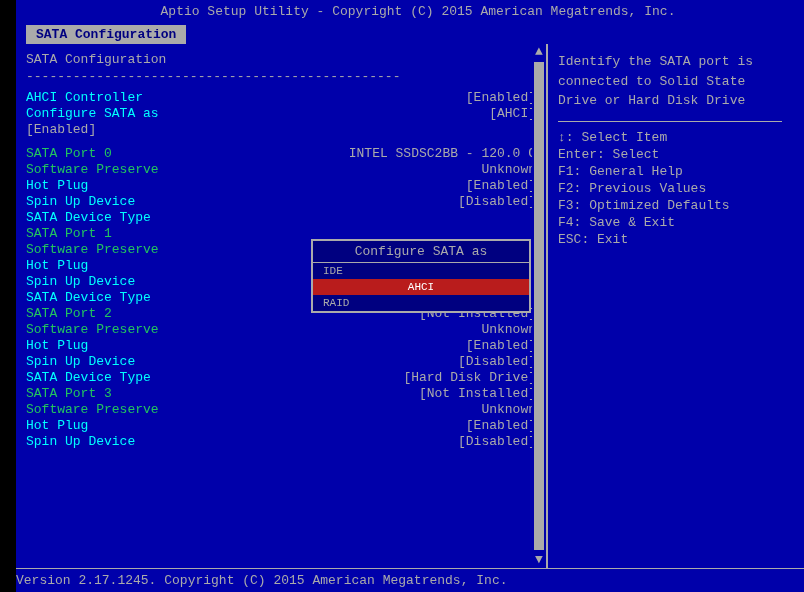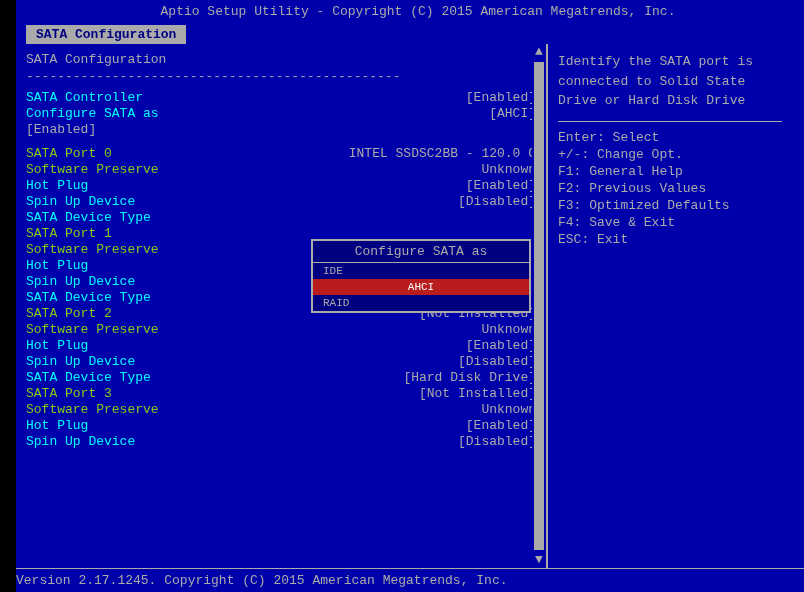--- a/index.html
+++ b/index.html
@@ -77,21 +77,21 @@
       justify-content: space-between;
       margin-bottom: 1px;
       width: 100%;
     }
 
     .menu-row .label {
       color: #00FFFF;
     }
 
     .menu-row .label-gray {
-      color: #84cc16;
+      color: #22c55e;
     }
 
     .menu-row .value {
       color: #AAAAAA;
     }
 
     .menu-row .value-bracket {
       color: #AAAAAA;
     }
 
@@ -205,21 +205,21 @@
     <div class="tab">SATA Configuration</div>
   </div>
 
   <div class="main-content">
 
     <div class="left-panel">
       <div class="section-title">SATA Configuration</div>
       <div class="divider">------------------------------------------------</div>
 
       <div class="menu-row">
-        <span class="label">SATA Controller</span>
+        <span class="label">AHCI Controller</span>
         <span class="value-bracket">[Enabled]</span>
       </div>
 
       <div class="menu-row">
         <span class="label">Configure SATA as</span>
         <span class="value-bracket">[AHCI]</span>
       </div>
 
       <div class="menu-row">
         <span class="value-bracket">[Enabled]</span>
@@ -319,22 +319,22 @@
         <div class="dropdown-item selected">AHCI</div>
         <div class="dropdown-item">RAID</div>
       </div>
     </div>
 
     <div class="right-panel">
       <div class="help-text">Identify the SATA port is connected to Solid State Drive or Hard Disk Drive</div>
 
       <div class="divider-horizontal"></div>
 
+      <div class="shortcut-row">↕: Select Item</div>
       <div class="shortcut-row">Enter: Select</div>
-      <div class="shortcut-row">+/-: Change Opt.</div>
       <div class="shortcut-row">F1: General Help</div>
       <div class="shortcut-row">F2: Previous Values</div>
       <div class="shortcut-row">F3: Optimized Defaults</div>
       <div class="shortcut-row">F4: Save &amp; Exit</div>
       <div class="shortcut-row">ESC: Exit</div>
     </div>
 
   </div>
 
   <div class="bottom-bar">Version 2.17.1245. Copyright (C) 2015 American Megatrends, Inc.</div>

